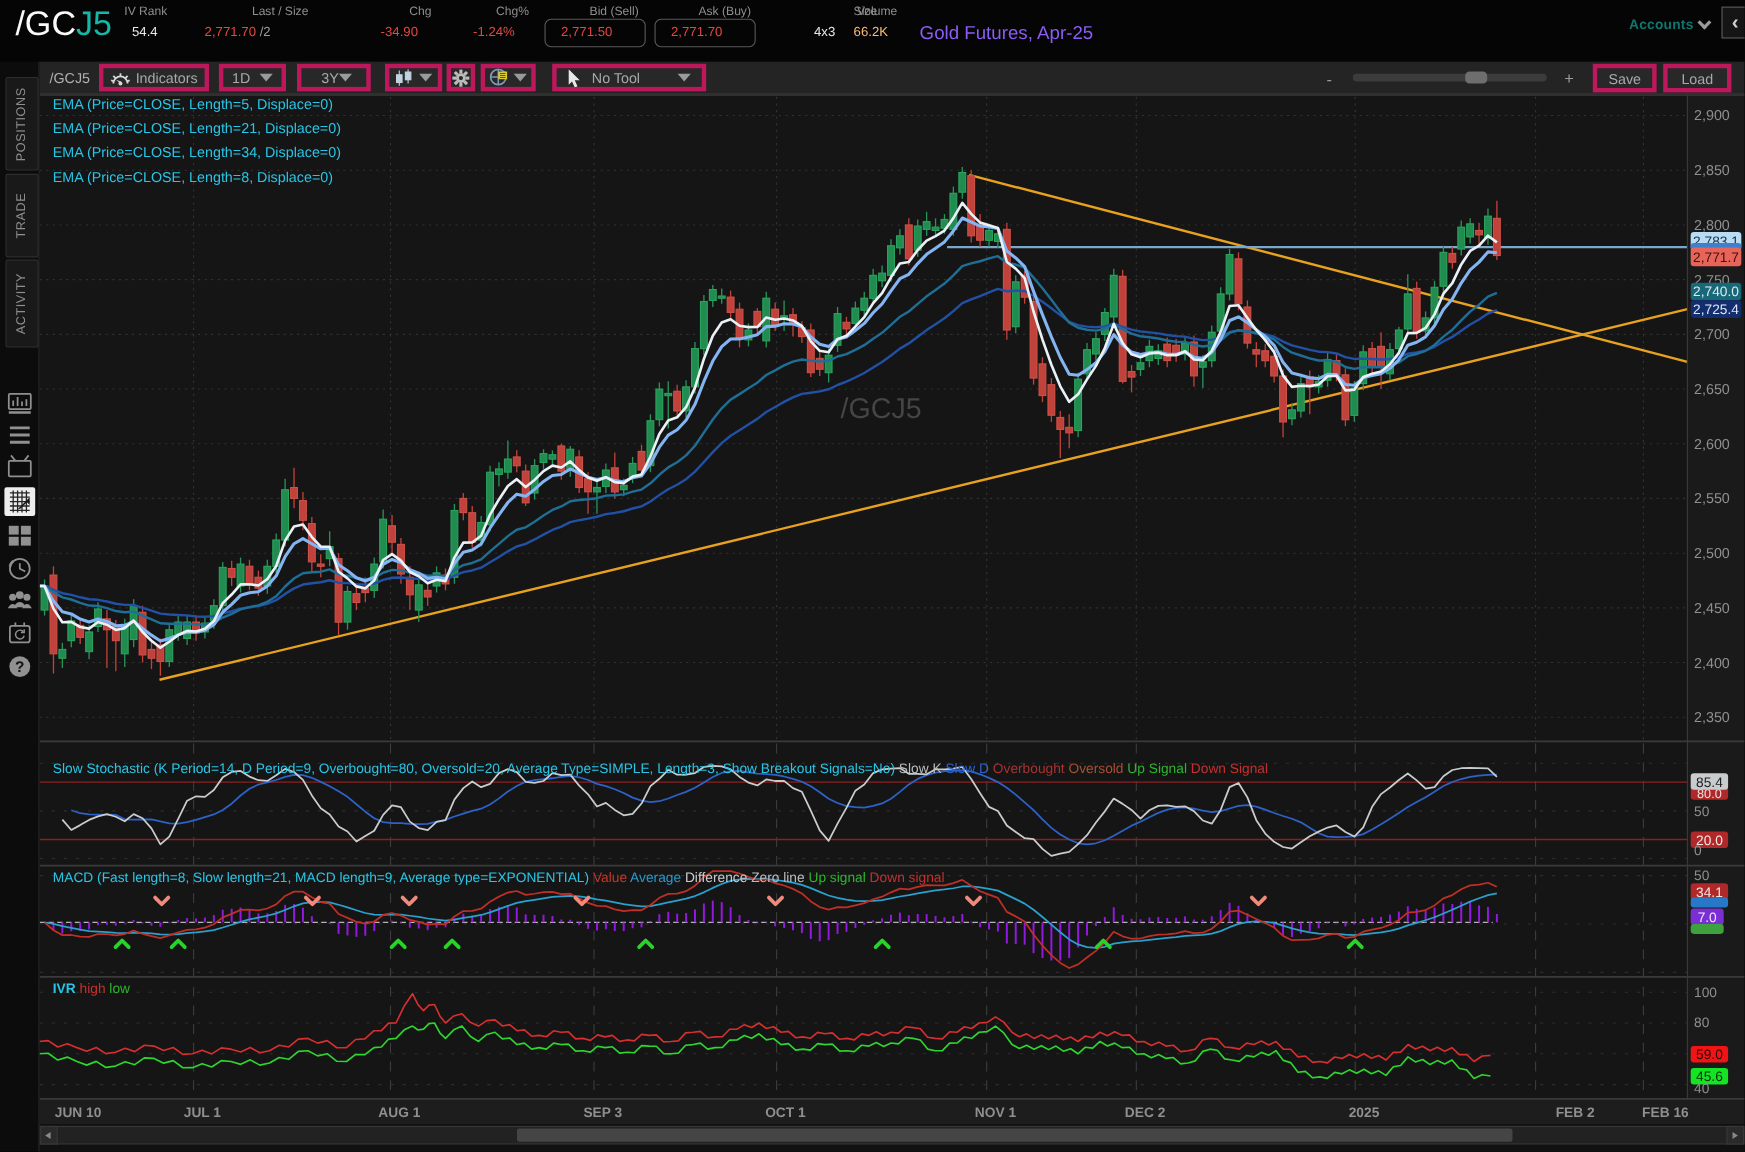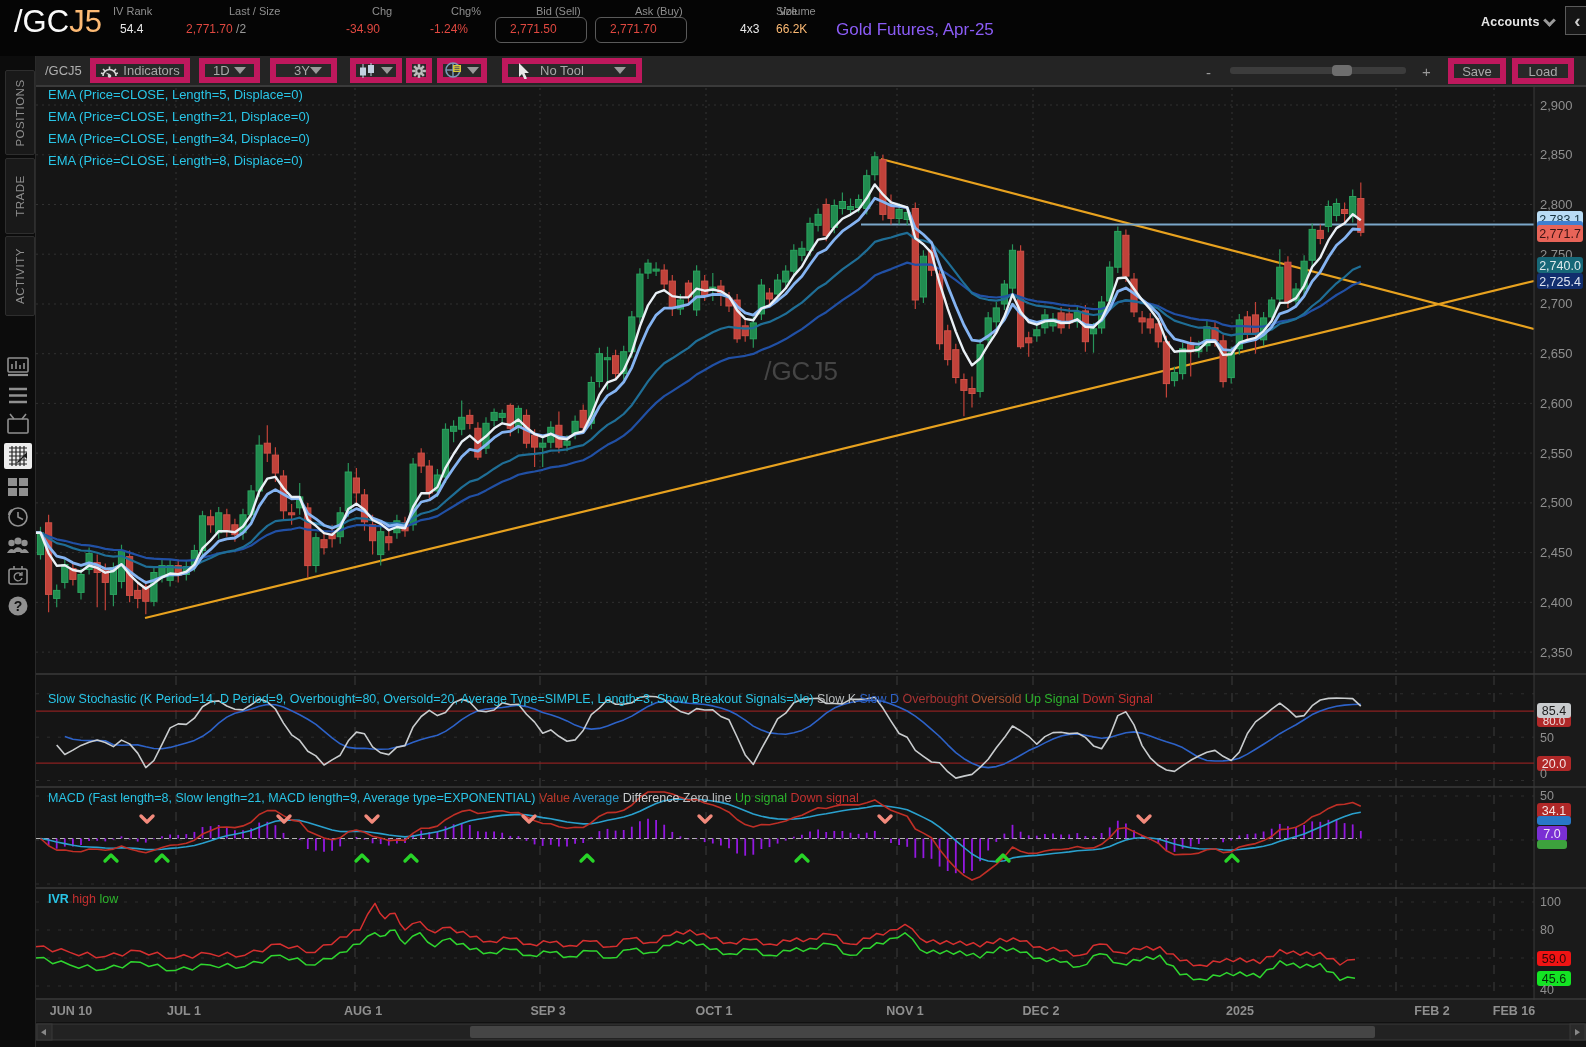--- a/index.html
+++ b/index.html
@@ -1,19 +1,19 @@
 <!DOCTYPE html>
 <html><head><meta charset="utf-8"><style>
 * { margin:0; padding:0; box-sizing:border-box; }
 body { width:1586px; height:1047px; background:#000; font-family:"Liberation Sans", sans-serif; overflow:hidden; position:relative; }
 .abs { position:absolute; }
 .lbl { color:#8f8f8f; font-size:11px; }
 .val { color:#e8e8e8; font-size:12px; }
 .red { color:#e04840; }
-.btn { position:absolute; border:6px solid #be185d; background:#282828; color:#a8a8a8; font-size:13px; display:flex; align-items:center; justify-content:center; }
+.btn { position:absolute; border:4px solid #be185d; background:#282828; color:#a8a8a8; font-size:13px; display:flex; align-items:center; justify-content:center; }
 .caret { width:0; height:0; border-left:6px solid transparent; border-right:6px solid transparent; border-top:7px solid #9a9a9a; display:inline-block; }
 .tab { position:absolute; left:5px; width:30px; background:#191919; border:1px solid #2e2e2e; border-radius:2px; }
 .tab span { position:absolute; left:50%; top:50%; transform:translate(-50%,-50%) rotate(-90deg); white-space:nowrap; color:#8f8f8f; font-size:11.5px; letter-spacing:0.5px; }
 </style></head>
 <body>
 <svg width="1586" height="1047" viewBox="0 0 1586 1047" style="position:absolute;left:0;top:0">
     <rect x="36" y="86" width="1550" height="961" fill="#151515"></rect>
     <rect x="1534" y="86" width="52" height="914" fill="#1a1a1a"></rect>
     <rect x="36" y="1000" width="1550" height="22" fill="#1d1d1d"></rect>
     <rect x="36" y="1022" width="1550" height="25" fill="#111"></rect>
@@ -671,41 +671,41 @@
     <text x="1514" y="1015" font-size="12.5" fill="#8f8f8f" text-anchor="middle" font-weight="bold" font-family="Liberation Sans, sans-serif">FEB 16</text>
     <rect x="36" y="1024" width="1550" height="16" fill="#222" stroke="#383838" stroke-width="1"></rect>
     <rect x="470" y="1026" width="905" height="12" rx="2" fill="#454545"></rect>
     <rect x="37" y="1024" width="15" height="16" fill="#2a2a2a" stroke="#383838" stroke-width="1"></rect>
     <rect x="1570" y="1024" width="15" height="16" fill="#2a2a2a" stroke="#383838" stroke-width="1"></rect>
     <path d="M46,1029 l-5,3.2 l5,3.2 z" fill="#888"></path>
     <path d="M1575,1029 l5,3.2 l-5,3.2 z" fill="#888"></path>
   </svg>
 
 <div class="abs" style="left:0;top:0;width:1586px;height:56px;background:#050505;">
-  <div class="abs" style="left:14px;top:4px;font-size:31px;color:#fafafa;">/GC<span style="color:#fdba74">J5</span></div>
+  <div class="abs" style="left:14px;top:4px;font-size:31px;color:#fafafa;">/GC<span style="color:#14b8a6">J5</span></div>
   <div class="abs lbl" style="left:113px;top:5px;">IV Rank</div>
   <div class="abs val" style="left:120px;top:22px;">54.4</div>
   <div class="abs lbl" style="left:229px;top:5px;">Last / Size</div>
   <div class="abs val red" style="left:186px;top:22px;">2,771.70 <span style="color:#9a9a9a">/2</span></div>
   <div class="abs lbl" style="left:372px;top:5px;">Chg</div>
   <div class="abs val red" style="left:346px;top:22px;">-34.90</div>
   <div class="abs lbl" style="left:451px;top:5px;">Chg%</div>
   <div class="abs val red" style="left:430px;top:22px;">-1.24%</div>
   <div class="abs lbl" style="left:536px;top:5px;">Bid (Sell)</div>
   <div class="abs" style="left:495px;top:17px;width:92px;height:26px;border:1px solid #5a5a5a;border-radius:6px;"></div>
   <div class="abs val red" style="left:510px;top:22px;">2,771.50</div>
   <div class="abs lbl" style="left:635px;top:5px;">Ask (Buy)</div>
   <div class="abs" style="left:595px;top:17px;width:92px;height:26px;border:1px solid #5a5a5a;border-radius:6px;"></div>
   <div class="abs val red" style="left:610px;top:22px;">2,771.70</div>
   <div class="abs lbl" style="left:776px;top:5px;">Size</div>
   <div class="abs val" style="left:740px;top:22px;">4x3</div>
   <div class="abs lbl" style="left:779px;top:5px;">Volume</div>
   <div class="abs val" style="left:776px;top:22px;color:#fdba74;">66.2K</div>
   <div class="abs" style="left:836px;top:20px;font-size:17px;color:#8b5cf6;">Gold Futures, Apr-25</div>
-  <div class="abs" style="left:1481px;top:15px;font-size:12.5px;color:#e5e5e5;font-weight:bold;letter-spacing:0.2px;">Accounts</div>
+  <div class="abs" style="left:1481px;top:15px;font-size:12.5px;color:#0f766e;font-weight:bold;letter-spacing:0.2px;">Accounts</div>
   <div class="abs" style="left:1545px;top:16px;width:9px;height:9px;border-right:3px solid #9a9a9a;border-bottom:3px solid #9a9a9a;transform:rotate(45deg);"></div>
   <div class="abs" style="left:1565px;top:6px;width:25px;height:29px;border:1px solid #5a5a5a;background:#151515;color:#cfcfcf;font-size:19px;font-weight:bold;text-align:center;line-height:27px;">‹</div>
 </div>
 
 <div class="abs" style="left:36px;top:56px;width:1550px;height:30px;background:#242424;border-bottom:1px solid #3a3a3a;">
   <div class="abs" style="left:9px;top:7px;color:#b0b0b0;font-size:13px;">/GCJ5</div>
   <div class="btn" style="left:54px;top:2px;width:100px;height:25px;">
     <svg width="18" height="16" viewBox="0 0 18 16" style="margin-right:5px">
         <g stroke="#d8d8d8" stroke-width="1.6" fill="none">
           <path d="M3,13 A6.5,6.5 0 0 1 16,13"></path>

